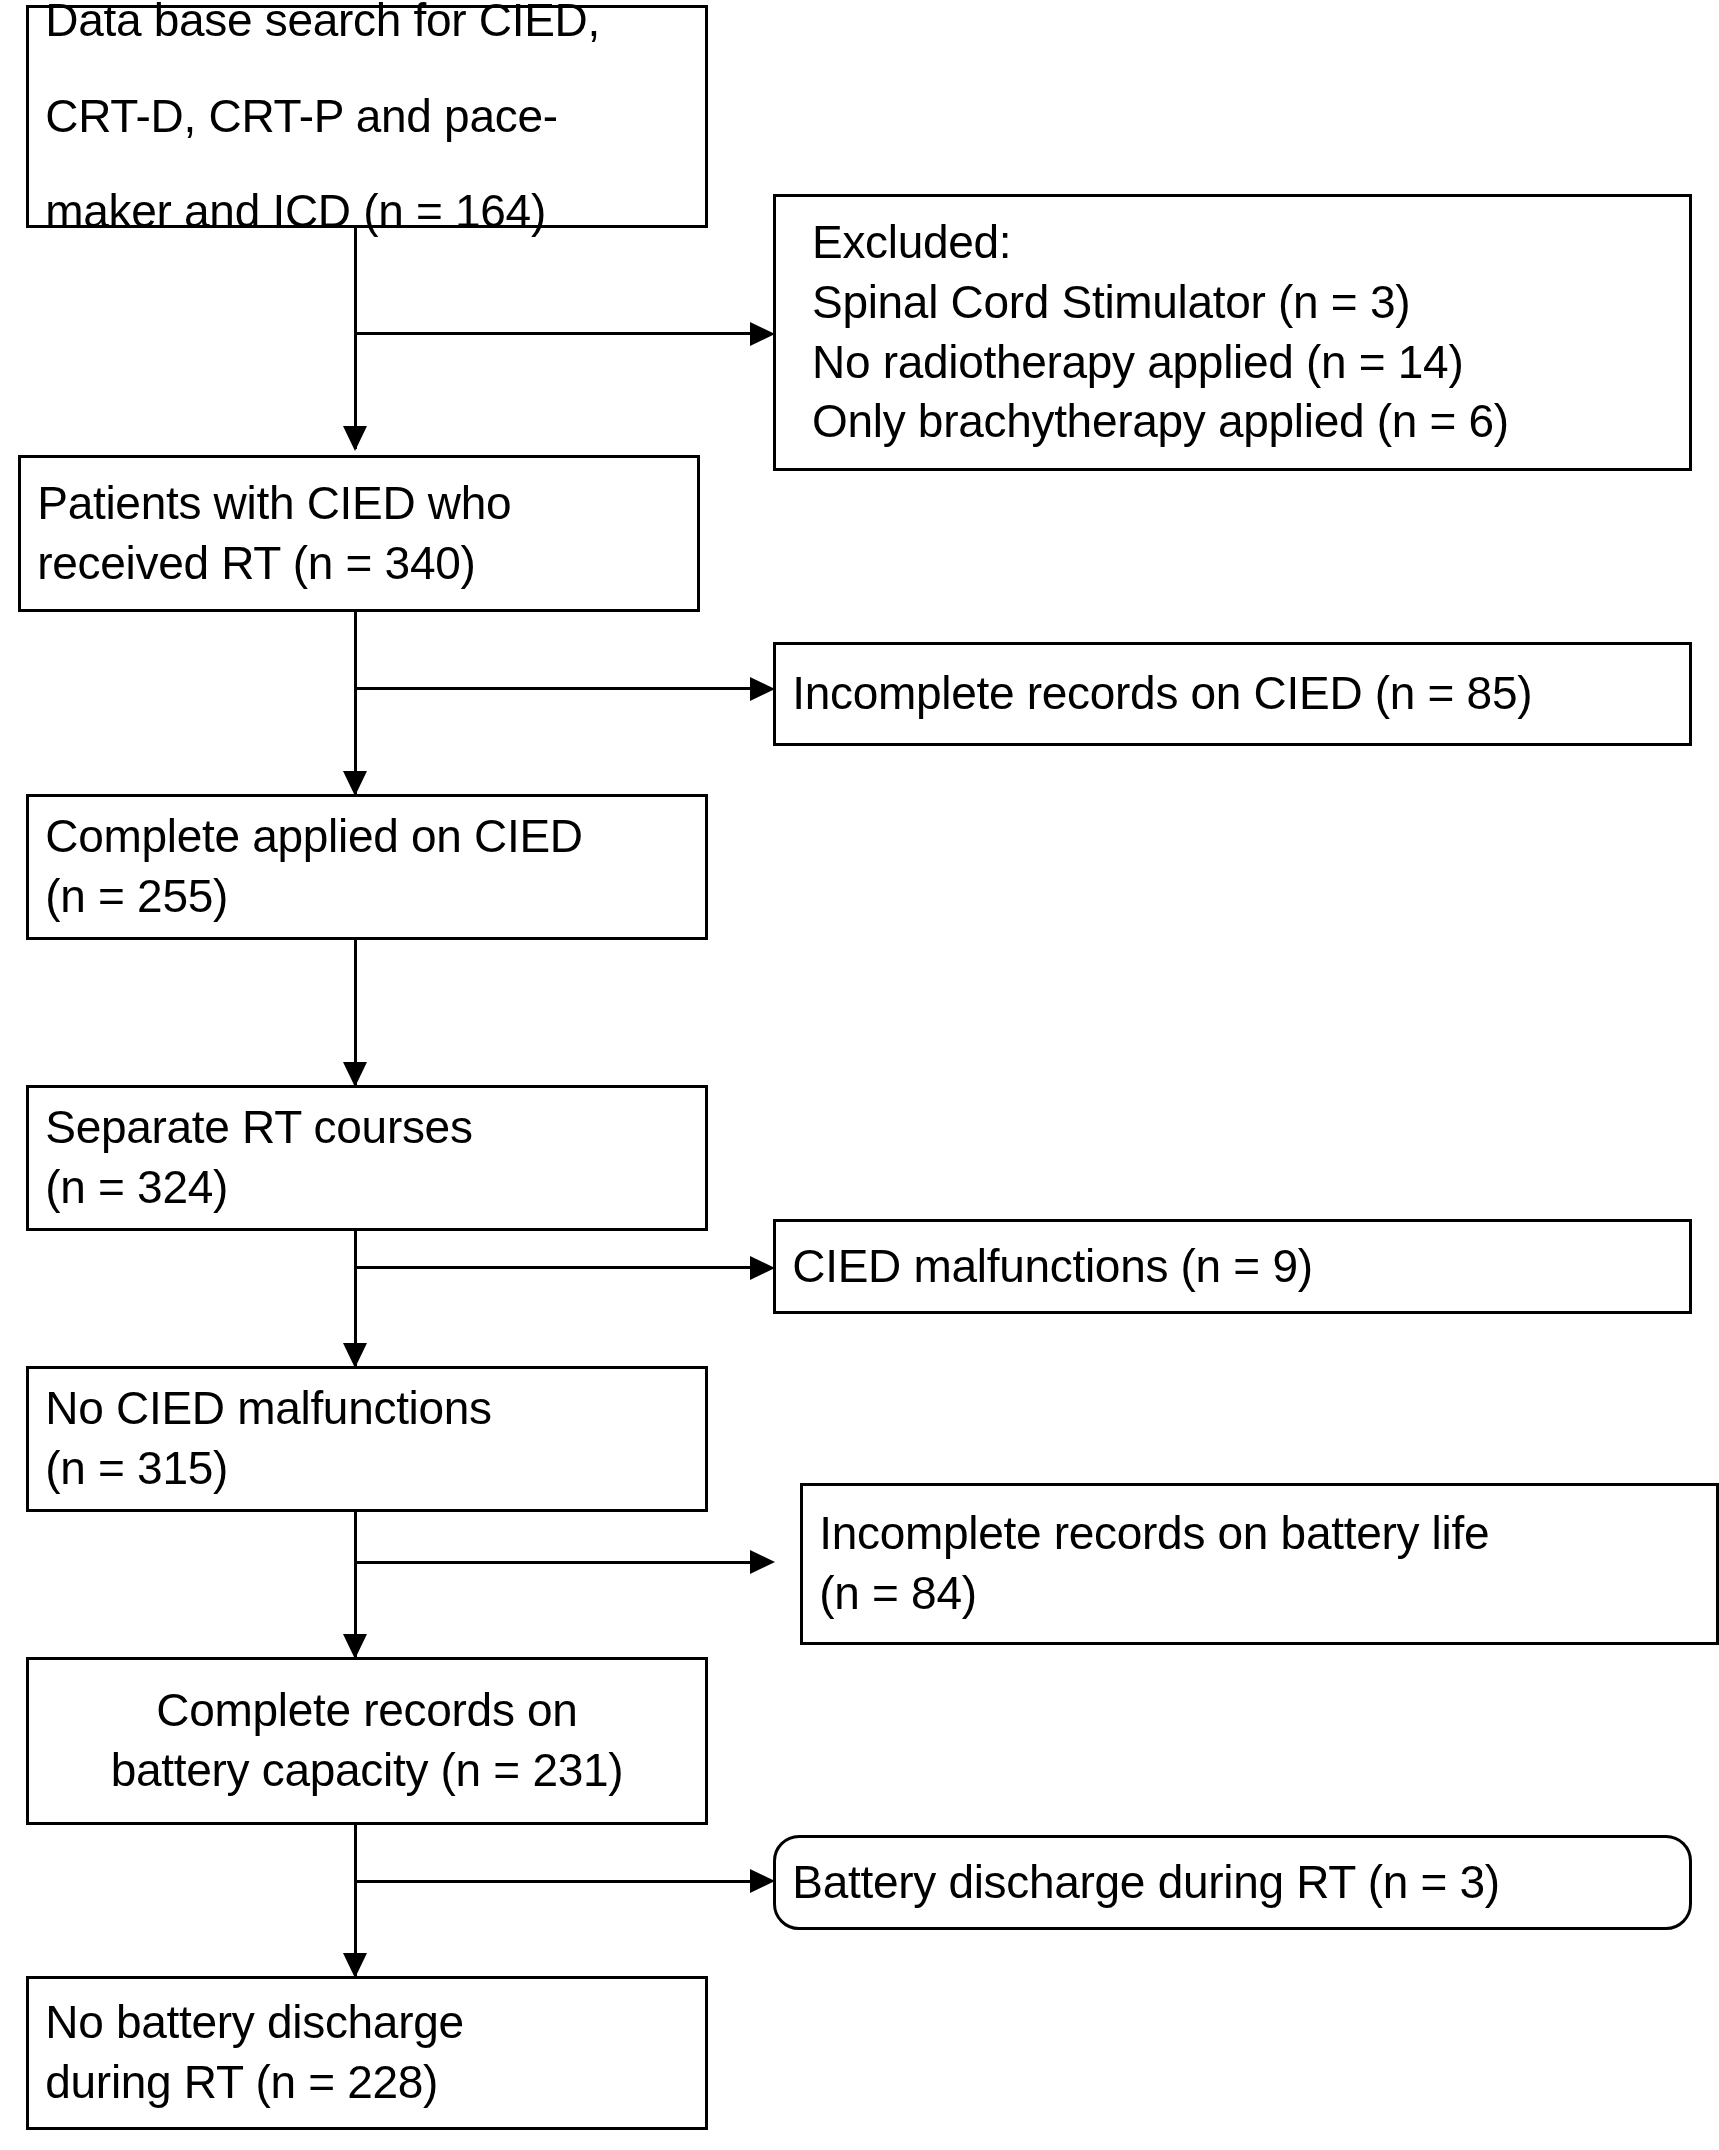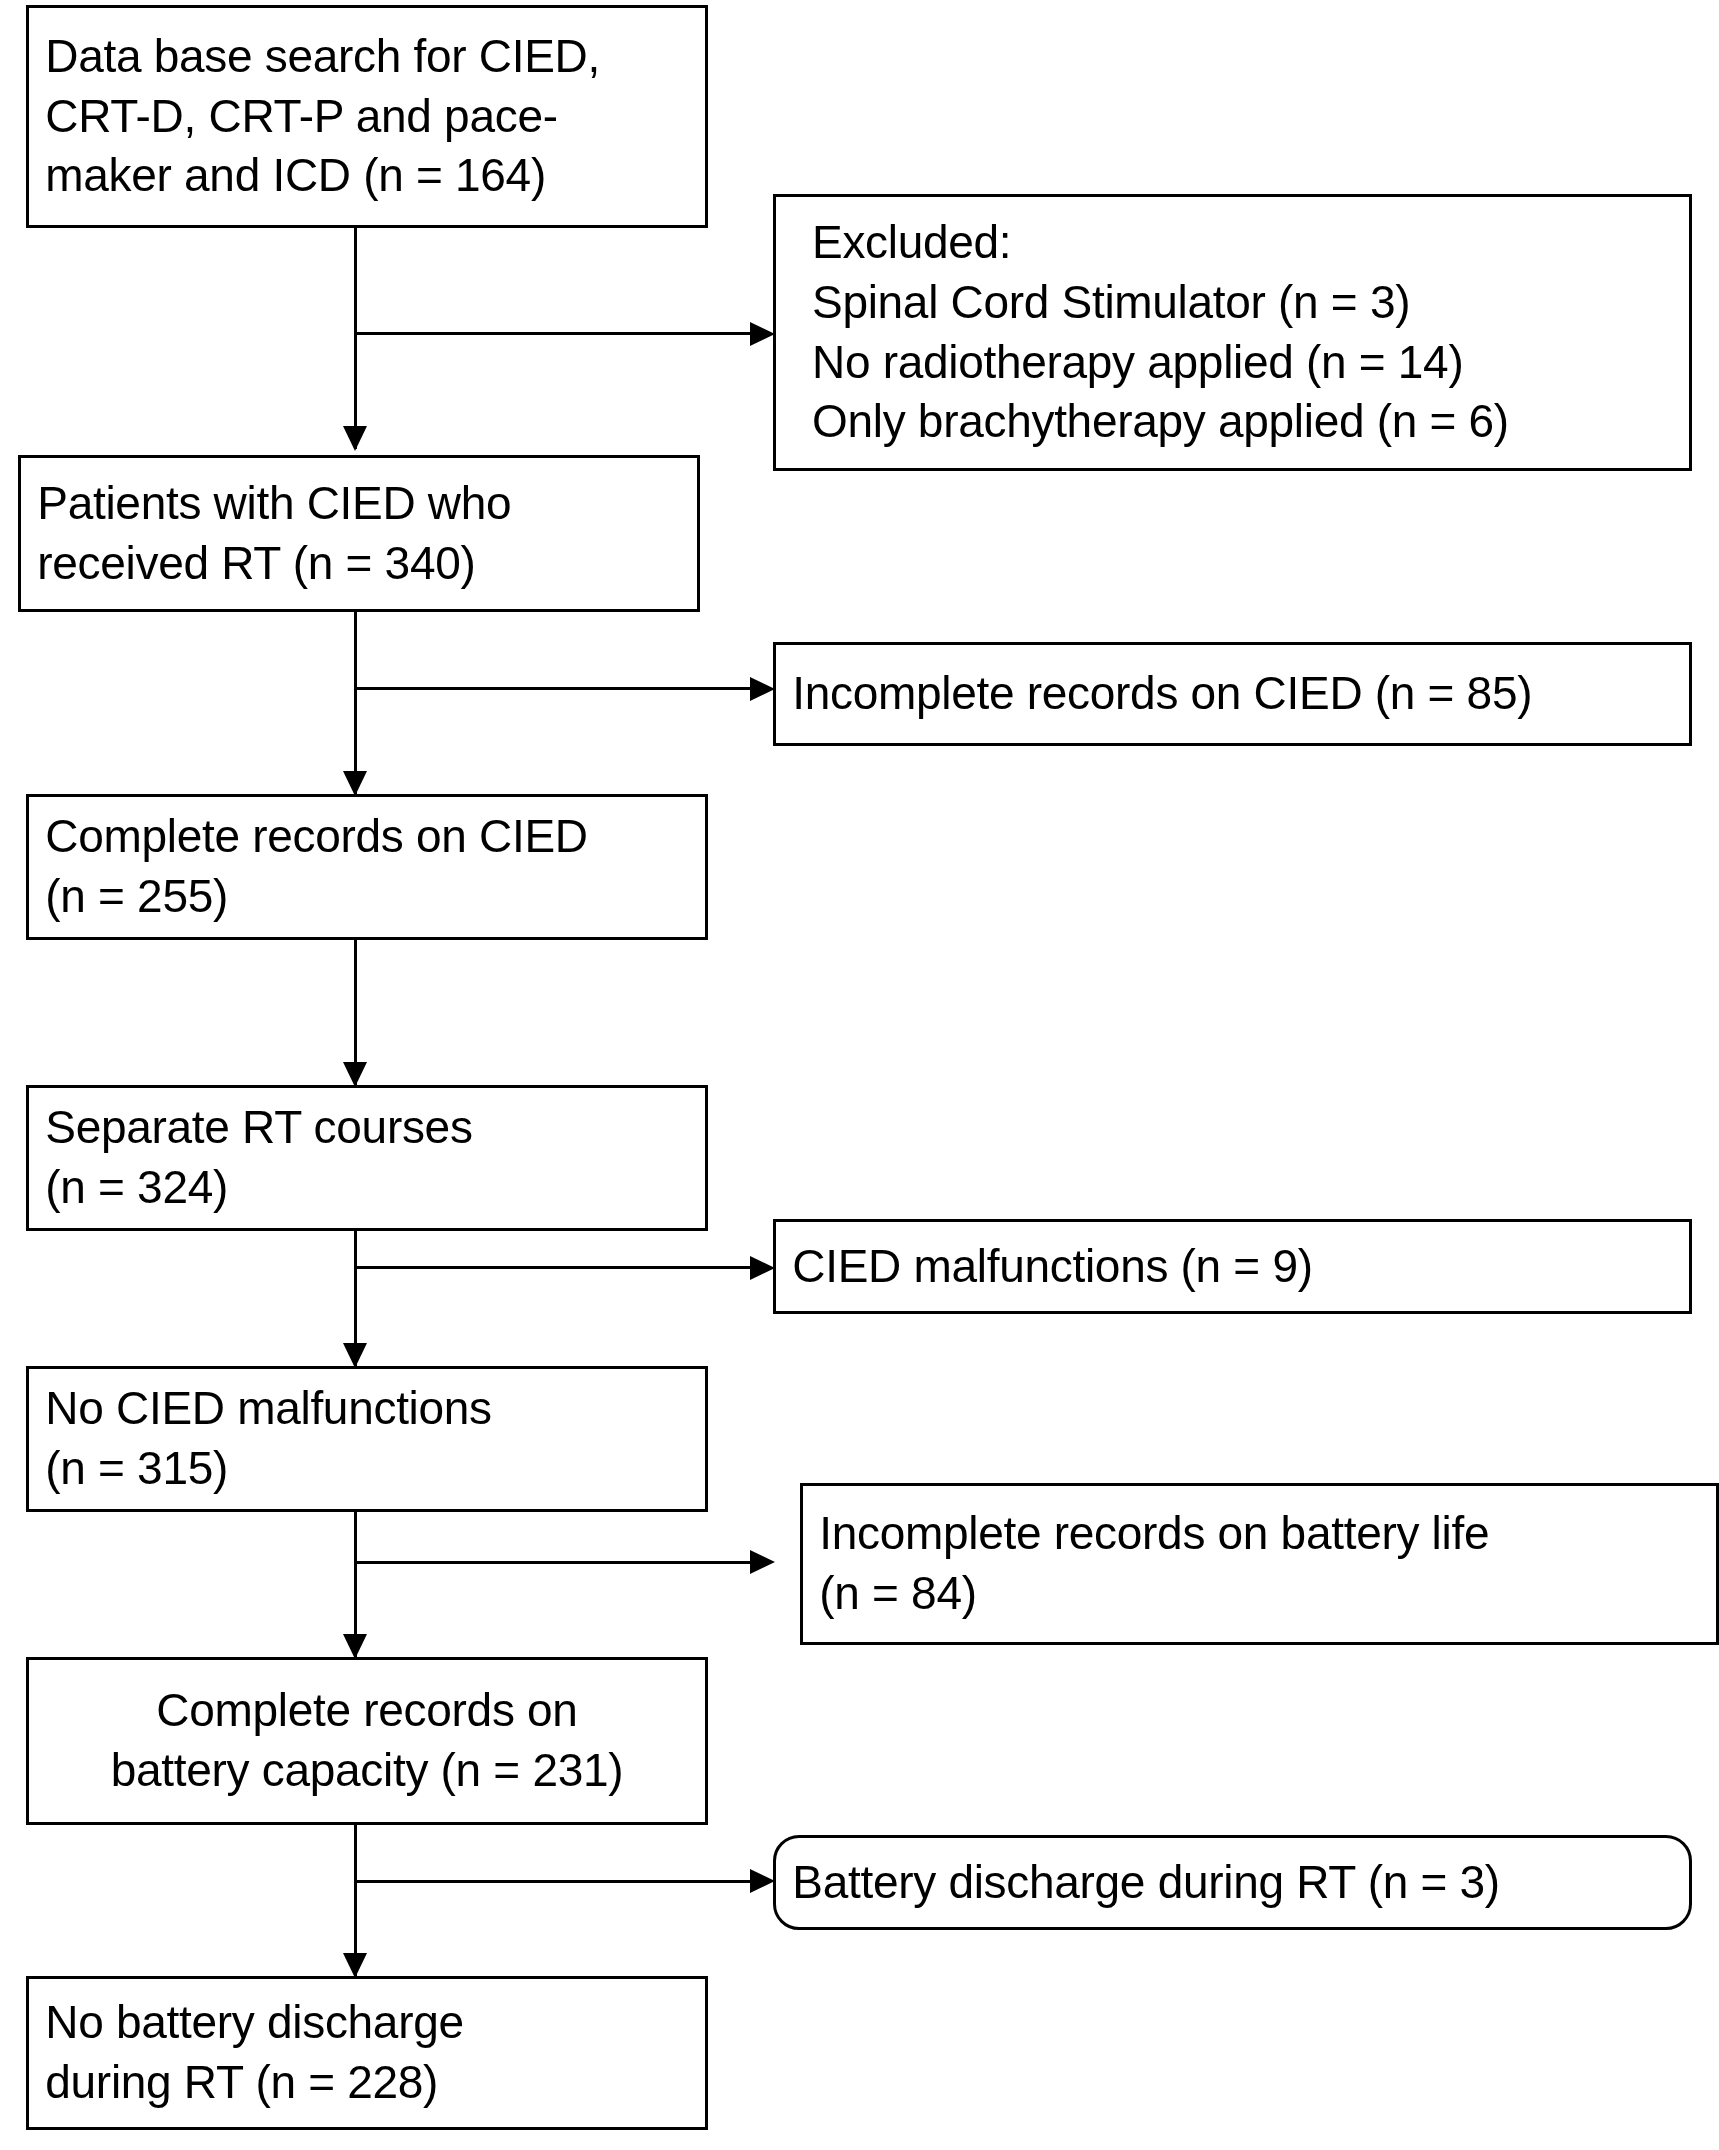--- a/index.html
+++ b/index.html
@@ -61,21 +61,21 @@
     border-top: 12px solid transparent;
     border-bottom: 12px solid transparent;
     border-left: 25px solid #000000;
   }
 </style>
 </head>
 <body>
 
 <div id="canvas">
 
-  <div class="node" style="left:26px; top:5px; width:682px; height:223px;">
+  <div class="node" style="left:26px; top:5px; width:682px; height:223px;gap:36px;">
     <div class="line">Data base search for CIED,</div>
     <div class="line">CRT-D, CRT-P and pace-</div>
     <div class="line">maker and ICD (n = 164)</div>
   </div>
 
   <div class="vline" style="left:354px; top:228px; width:3.1px; height:221px;"></div>
   <div class="arrow-down" style="left:343px; top:426px;"></div>
 
   <div class="hline" style="left:354px; top:332px; width:411px; height:3.1px;"></div>
   <div class="arrow-right" style="left:750px; top:322px;"></div>
@@ -96,21 +96,21 @@
   <div class="arrow-down" style="left:343px; top:771px;"></div>
 
   <div class="hline" style="left:354px; top:687px; width:411px; height:3.1px;"></div>
   <div class="arrow-right" style="left:750px; top:677px;"></div>
 
   <div class="node" style="left:773px; top:642px; width:919px; height:104px;">
     <div class="line">Incomplete records on CIED (n = 85)</div>
   </div>
 
   <div class="node" style="left:26px; top:794px; width:682px; height:146px;">
-    <div class="line">Complete records on CIED</div>
+    <div class="line">Complete applied on CIED</div>
     <div class="line">(n = 255)</div>
   </div>
 
   <div class="vline" style="left:354px; top:940px; width:3.1px; height:146px;"></div>
   <div class="arrow-down" style="left:343px; top:1062px;"></div>
 
   <div class="node" style="left:26px; top:1085px; width:682px; height:146px;">
     <div class="line">Separate RT courses</div>
     <div class="line">(n = 324)</div>
   </div>

